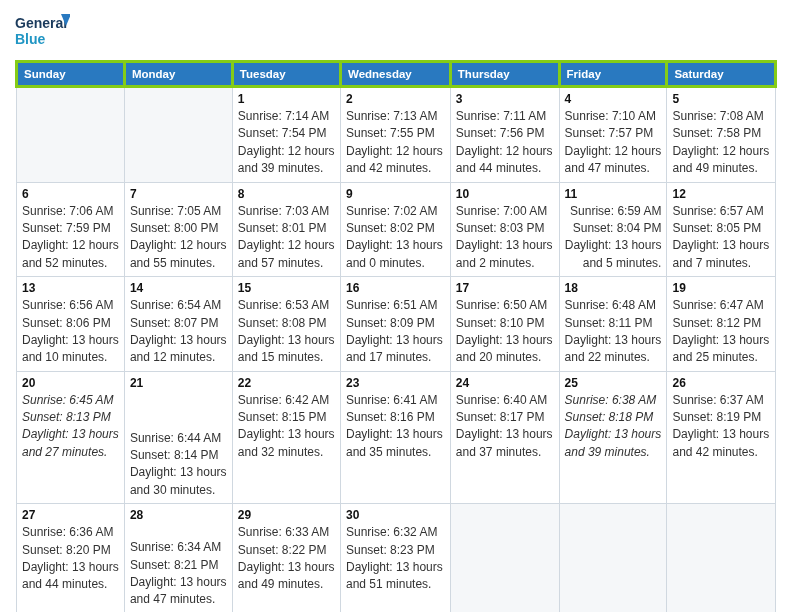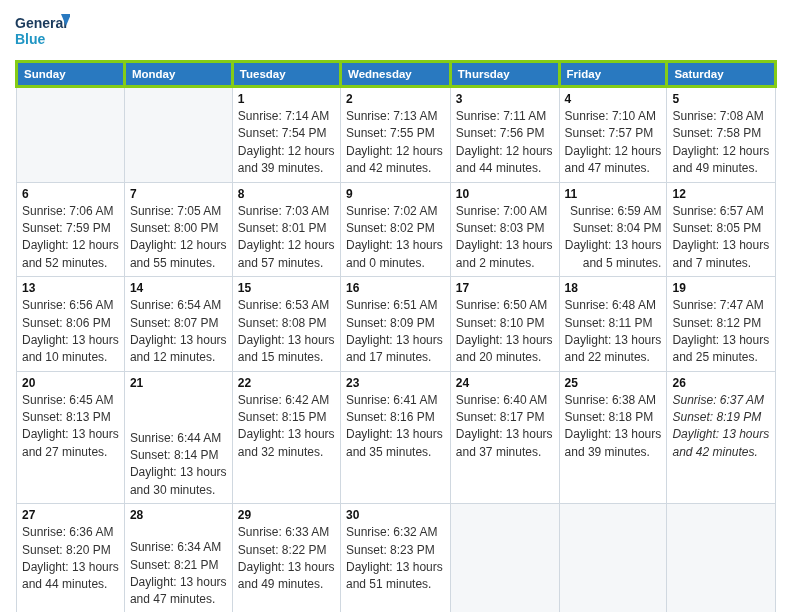--- a/index.html
+++ b/index.html
@@ -219,29 +219,29 @@
 Daylight: 13 hours and 20 minutes.</div>
           </td>
           <td>
             <span class="day-num">18</span>
             <div class="day-detail" style="white-space: pre-line;">Sunrise: 6:48 AM
 Sunset: 8:11 PM
 Daylight: 13 hours and 22 minutes.</div>
           </td>
           <td>
             <span class="day-num">19</span>
-            <div class="day-detail" style="white-space: pre-line;">Sunrise: 7:47 AM
+            <div class="day-detail" style="white-space: pre-line;">Sunrise: 6:47 AM
 Sunset: 8:12 PM
 Daylight: 13 hours and 25 minutes.</div>
           </td>
         </tr>
         <tr>
           <td>
             <span class="day-num">20</span>
-            <div class="day-detail" style="white-space: pre-line;">Sunrise: 6:45 AM
+            <div class="day-detail" style="white-space: pre-line; font-style: italic;">Sunrise: 6:45 AM
 Sunset: 8:13 PM
 Daylight: 13 hours and 27 minutes.</div>
           </td>
           <td>
             <span class="day-num">21</span>
             <div class="day-detail" style="white-space: pre-line; margin-top: 40px;">Sunrise: 6:44 AM
 Sunset: 8:14 PM
 Daylight: 13 hours and 30 minutes.</div>
           </td>
           <td>
@@ -257,27 +257,27 @@
 Daylight: 13 hours and 35 minutes.</div>
           </td>
           <td>
             <span class="day-num">24</span>
             <div class="day-detail" style="white-space: pre-line;">Sunrise: 6:40 AM
 Sunset: 8:17 PM
 Daylight: 13 hours and 37 minutes.</div>
           </td>
           <td>
             <span class="day-num">25</span>
-            <div class="day-detail" style="white-space: pre-line;">Sunrise: 6:38 AM
+            <div class="day-detail" style="white-space: pre-line; font-style: italic;">Sunrise: 6:38 AM
 Sunset: 8:18 PM
 Daylight: 13 hours and 39 minutes.</div>
           </td>
           <td>
             <span class="day-num">26</span>
-            <div class="day-detail" style="white-space: pre-line; font-style: italic;">Sunrise: 6:37 AM
+            <div class="day-detail" style="white-space: pre-line;">Sunrise: 6:37 AM
 Sunset: 8:19 PM
 Daylight: 13 hours and 42 minutes.</div>
           </td>
         </tr>
         <tr>
           <td>
             <span class="day-num">27</span>
             <div class="day-detail" style="white-space: pre-line;">Sunrise: 6:36 AM
 Sunset: 8:20 PM
 Daylight: 13 hours and 44 minutes.</div>

